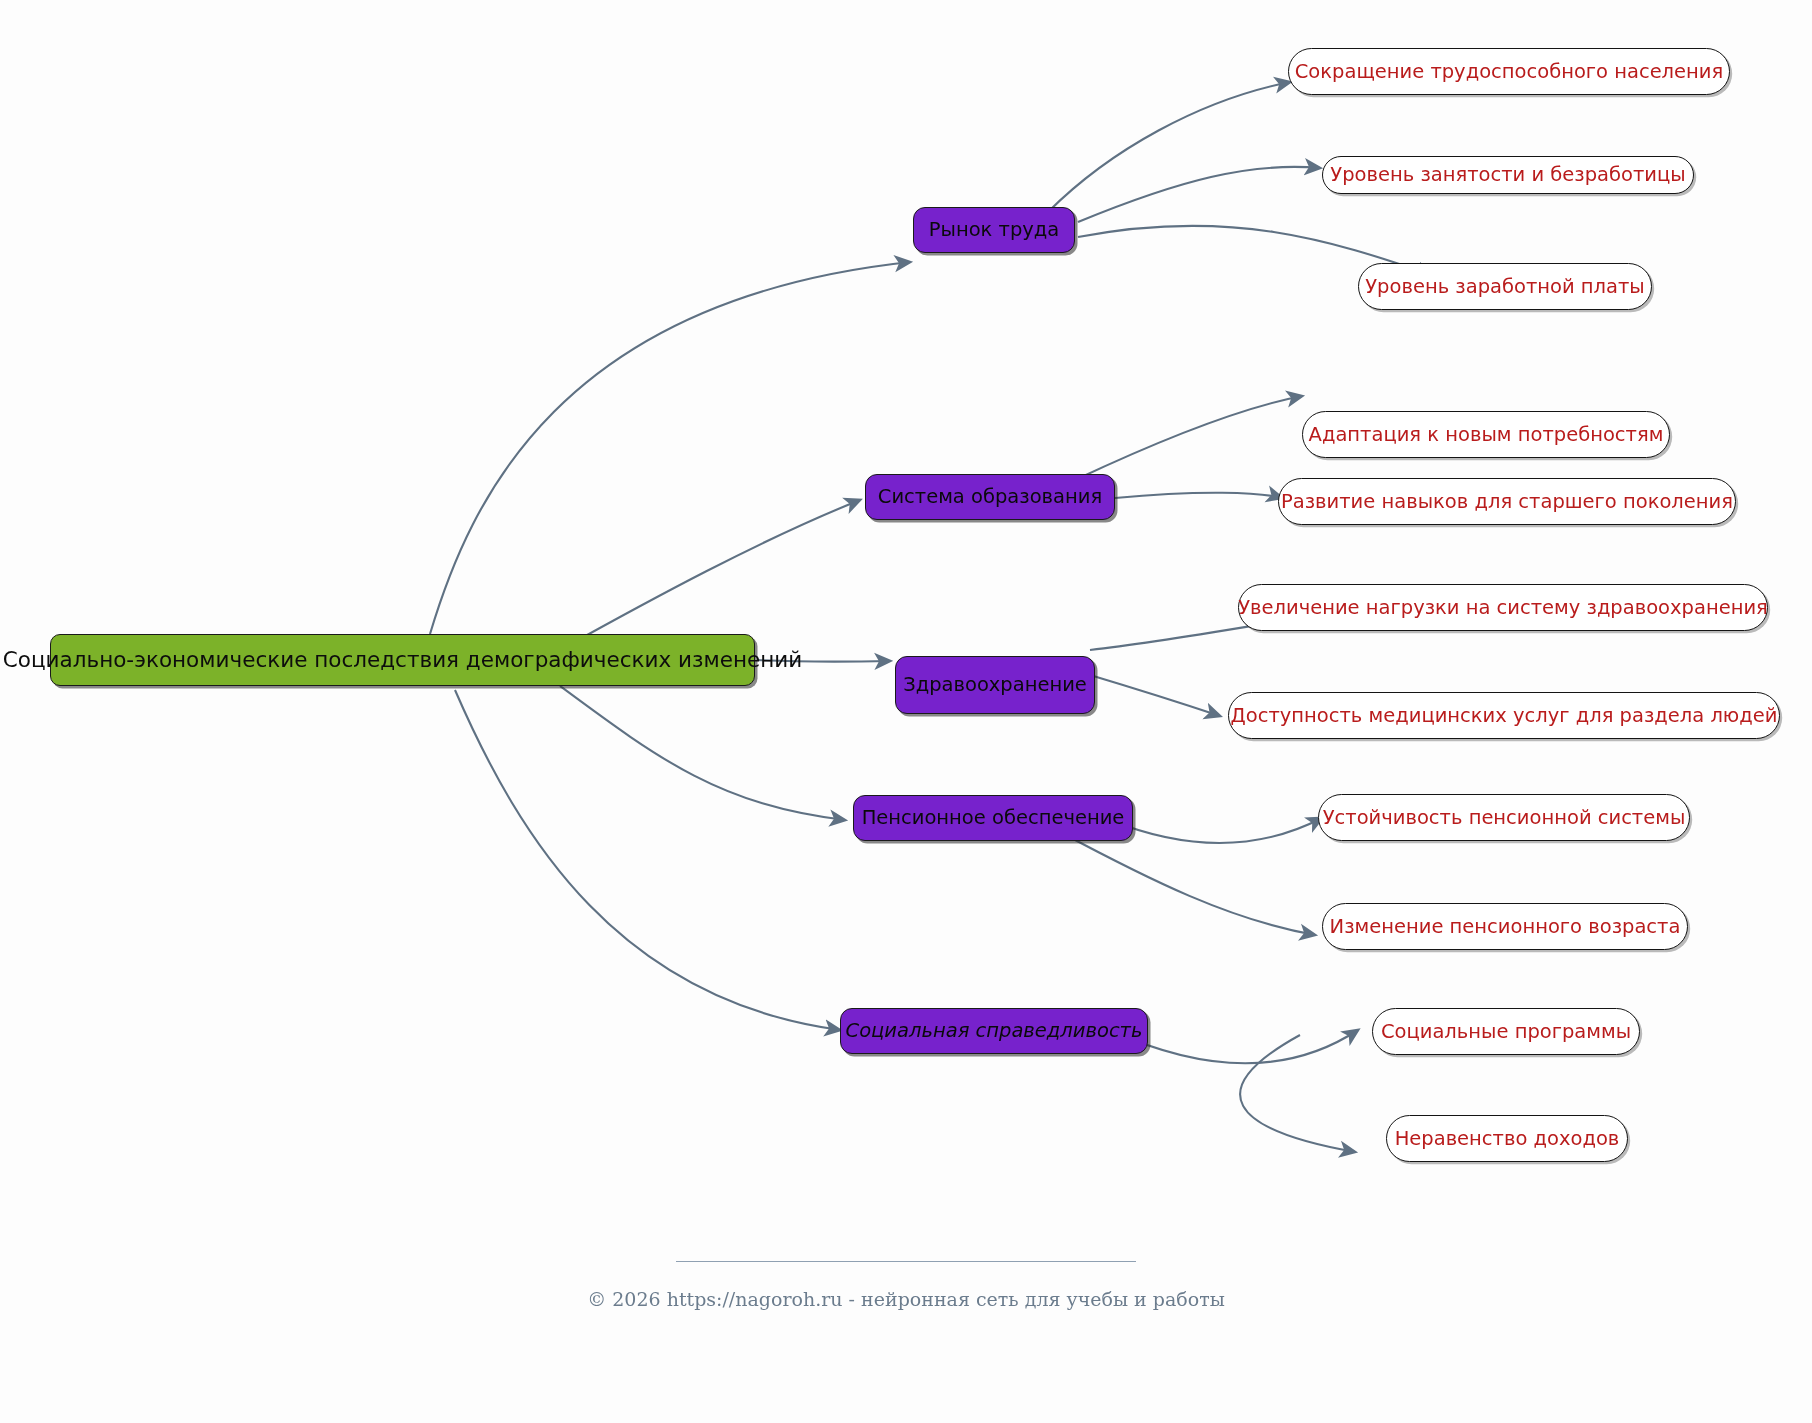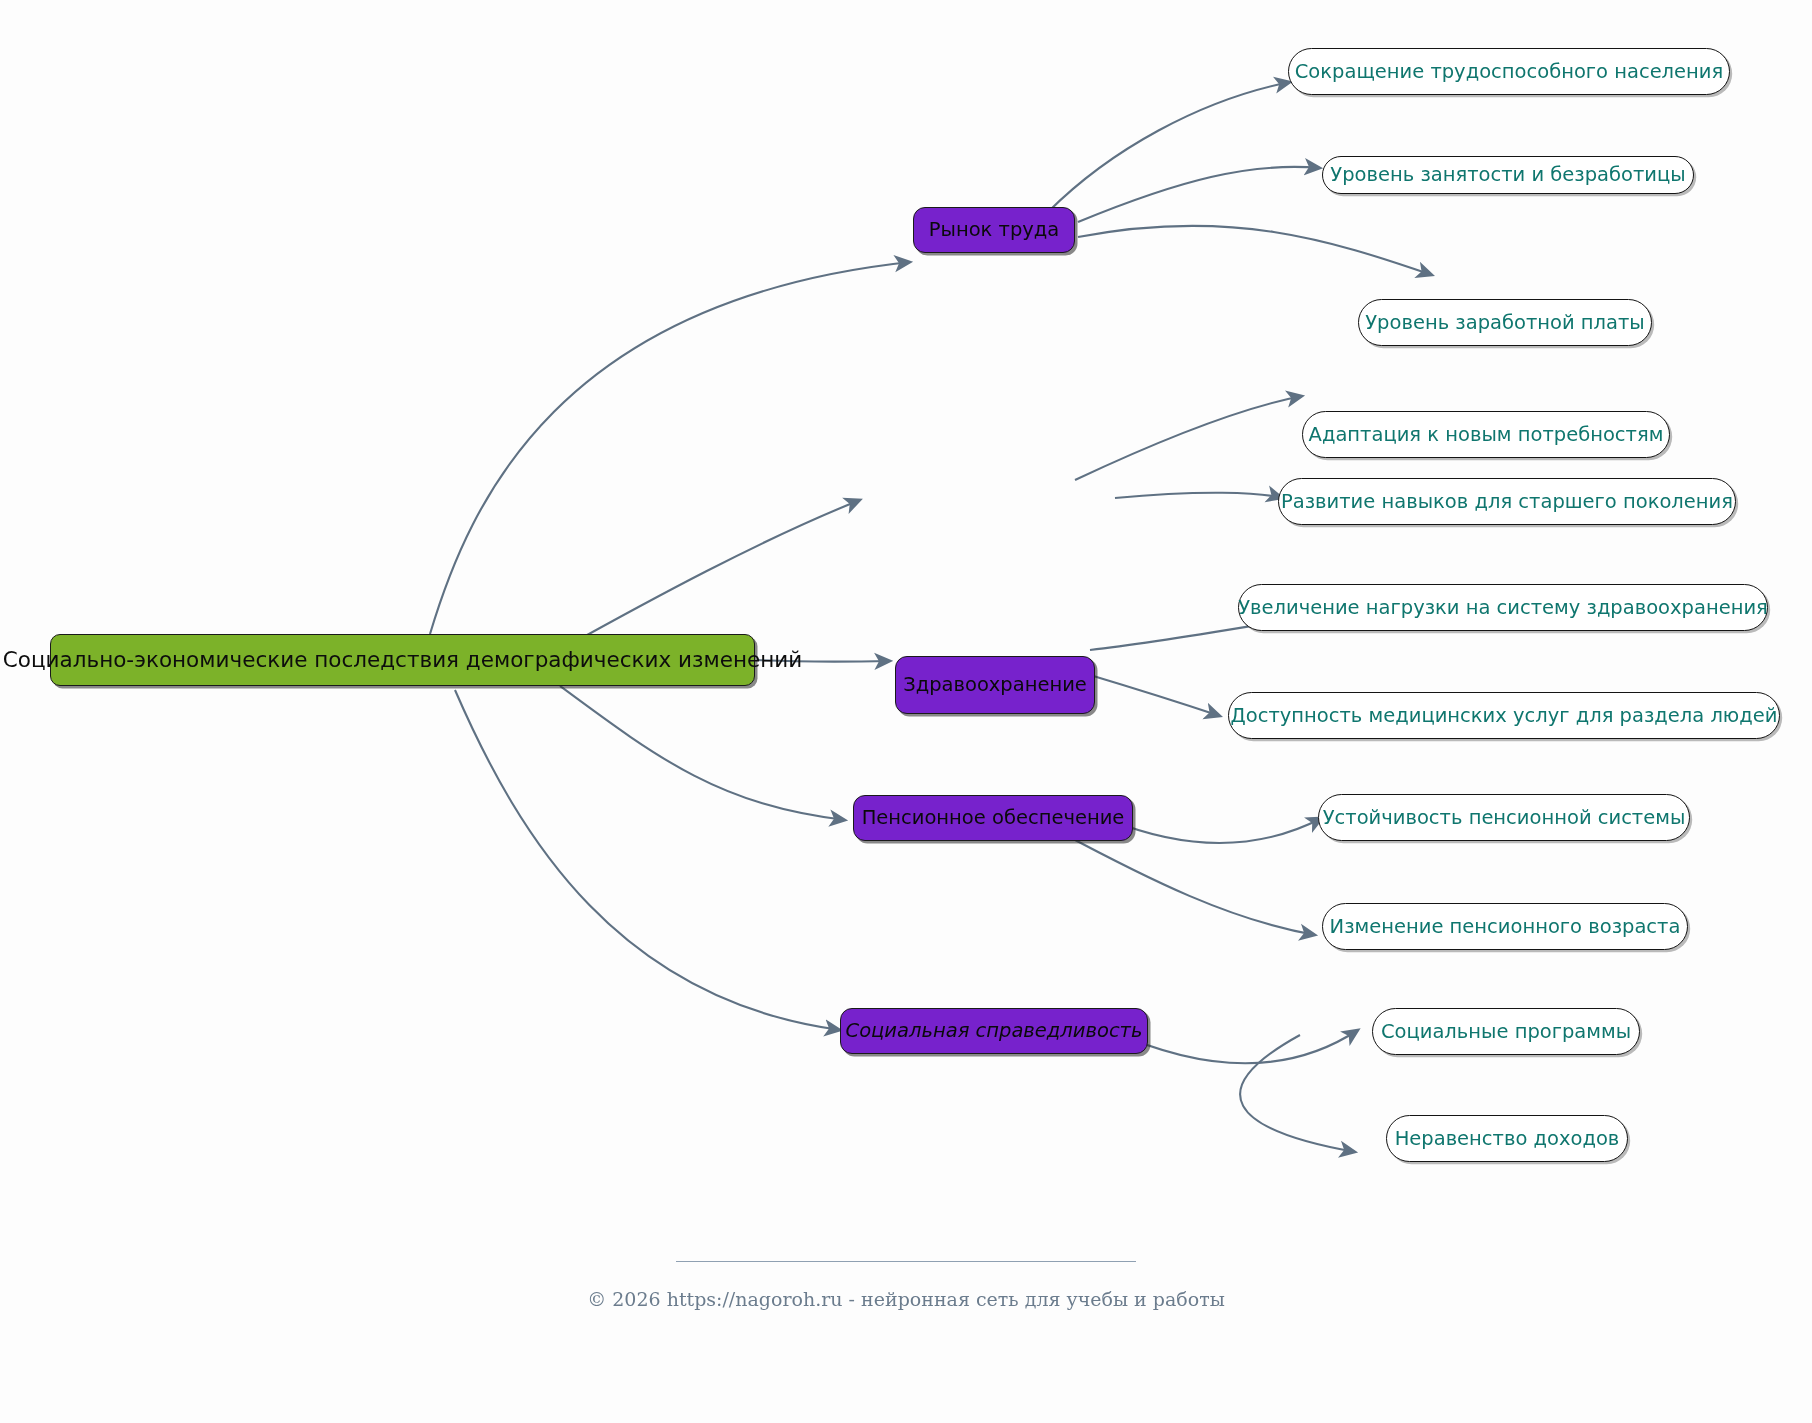--- a/index.html
+++ b/index.html
@@ -58,21 +58,21 @@
     color: #0a0a0a;
     font-size: 19.5px;
     padding: 0 12px;
     box-shadow: 2.5px 2.5px 0 rgba(40,40,40,0.55);
   }
 
   .node-leaf {
     background: #ffffff;
     border: 1.9px solid #141414;
     border-radius: 26px;
-    color: #0f766e;
+    color: #b91c1c;
     font-size: 19.5px;
     padding: 0 16px;
     box-shadow: 2.2px 2.2px 0 rgba(60,60,60,0.35);
   }
 
   #footer {
     position: absolute;
     left: 0;
     top: 1245px;
     width: 1812px;
@@ -136,22 +136,23 @@
   </svg>
 
   <div class="node node-root" style="left:50px; top:634px; width:705px; height:52px;">Социально-экономические последствия демографических изменений</div>
 
   <div class="node node-branch" style="left:913px; top:207px; width:162px; height:46px;">Рынок труда</div>
 
   <div class="node node-leaf" style="left:1288px; top:48px; width:442px; height:47px;">Сокращение трудоспособного населения</div>
 
   <div class="node node-leaf" style="left:1322px; top:156px; width:372px; height:38px;">Уровень занятости и безработицы</div>
 
-  <div class="node node-leaf" style="left:1358px; top:263px; width:294px; height:47px;margin-top:36px;">Уровень заработной платы</div>
+  <div class="node node-leaf" style="left:1358px; top:263px; width:294px; height:47px;">Уровень заработной платы</div>
 
+  <div class="node node-branch" style="left:865px; top:474px; width:250px; height:46px;">Система образования</div>
 
   <div class="node node-leaf" style="left:1302px; top:371px; width:368px; height:47px;margin-top:40px;">Адаптация к новым потребностям</div>
 
   <div class="node node-leaf" style="left:1278px; top:478px; width:458px; height:47px;">Развитие навыков для старшего поколения</div>
 
   <div class="node node-branch" style="left:895px; top:656px; width:200px; height:58px;">Здравоохранение</div>
 
   <div class="node node-leaf" style="left:1238px; top:584px; width:530px; height:47px;">Увеличение нагрузки на систему здравоохранения</div>
 
   <div class="node node-leaf" style="left:1228px; top:692px; width:552px; height:47px;">Доступность медицинских услуг для раздела людей</div>

